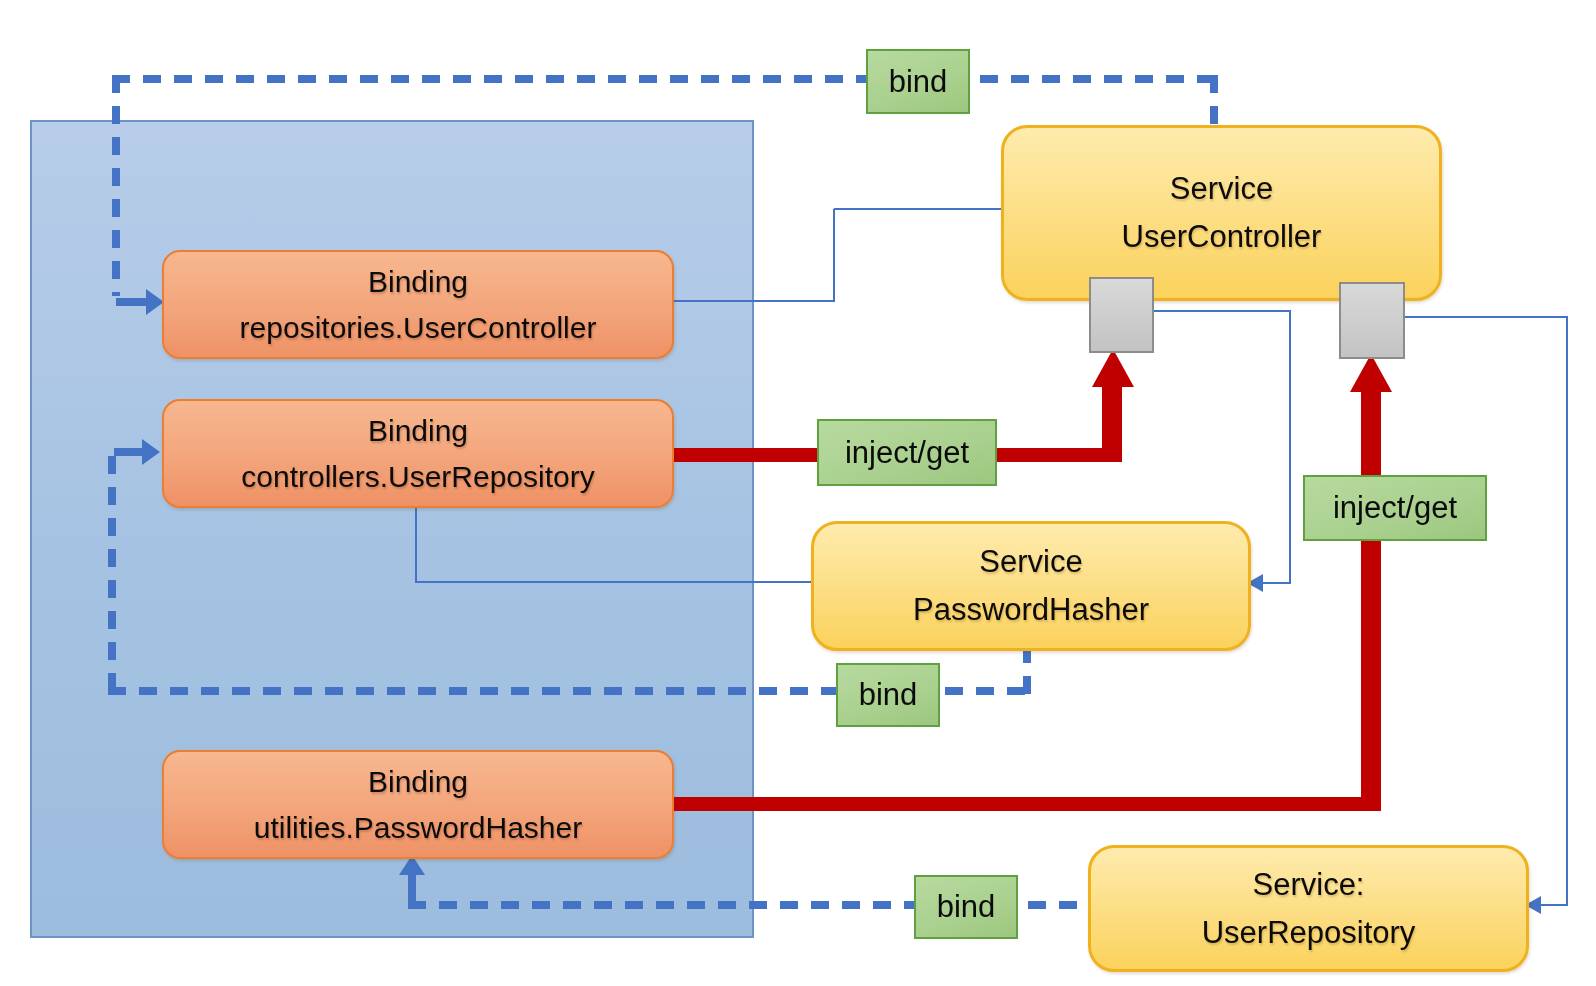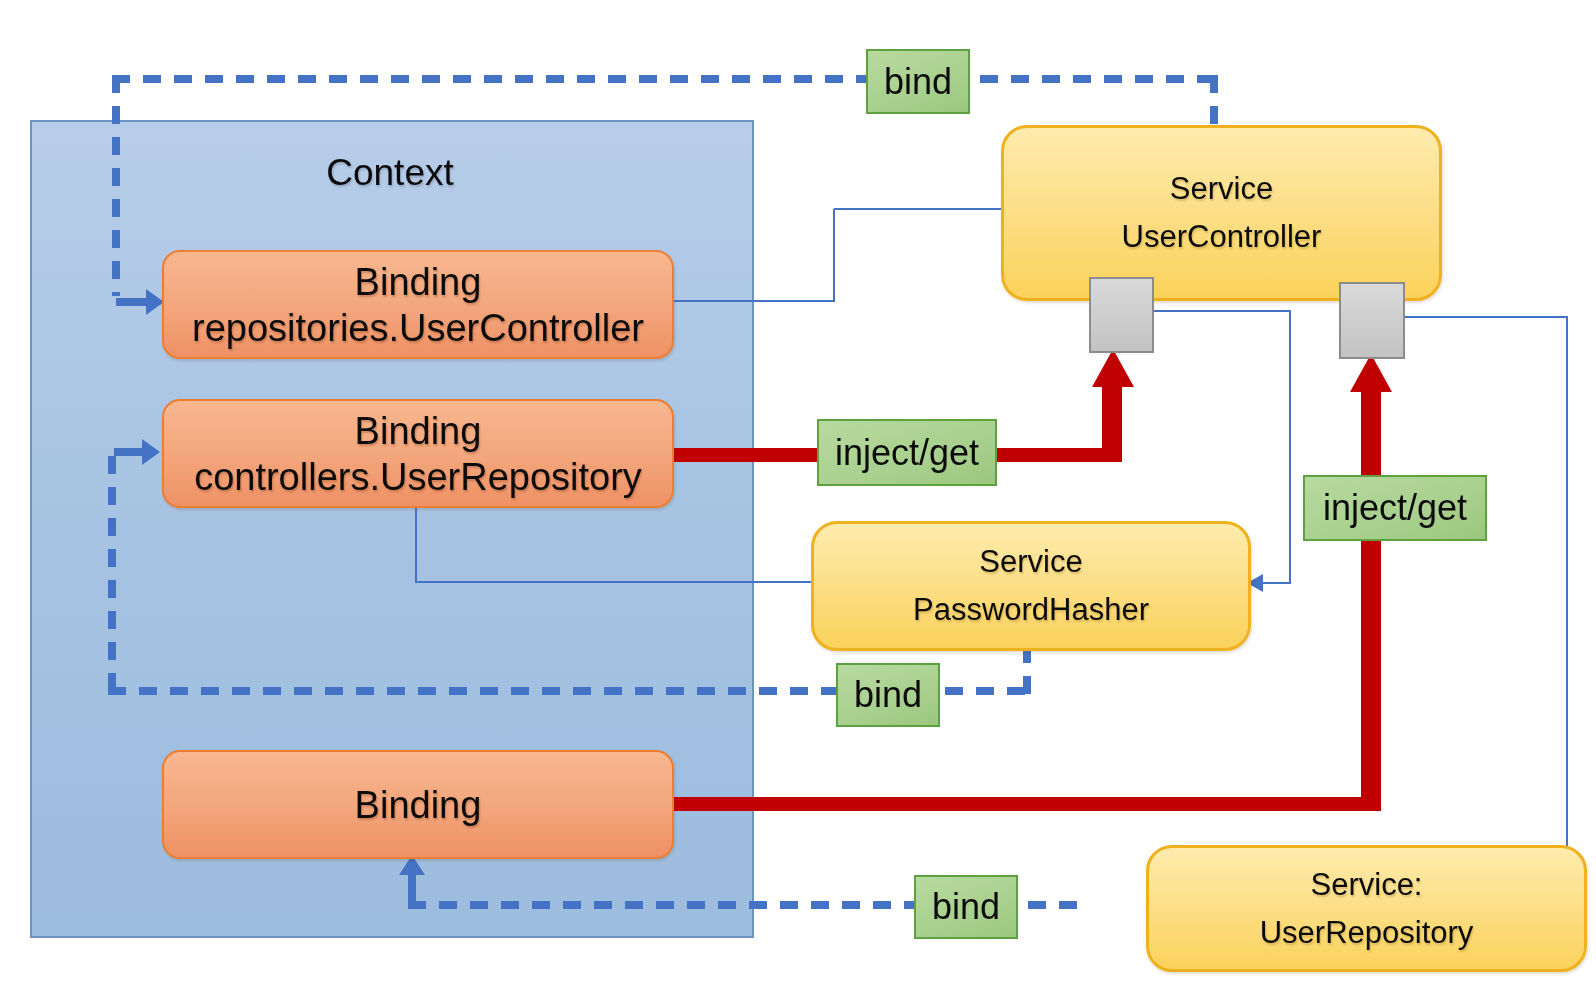--- a/index.html
+++ b/index.html
@@ -27,38 +27,38 @@
   
   .node{
     display:flex;flex-direction:column;align-items:center;justify-content:center;
     text-align:center;color:#0b0b0b;z-index:6;
     box-shadow:1px 2px 3px rgba(90,60,30,.18);
   }
   .node span{display:block;}
   .binding{
     background:linear-gradient(180deg,#F7B78F 0%,#F3A57B 55%,#EF9166 100%);
     border:2.5px solid #ED7D31;border-radius:18px;
-    font-size:38px;line-height:46px;
+    font-size:30px;line-height:46px;
     text-shadow:1px 2px 2px rgba(120,50,10,.3);
   }
   .service{
     background:linear-gradient(180deg,#FEEBAD 0%,#FCDD82 55%,#FBD25C 100%);
     border:3px solid #EFB21E;border-radius:26px;
     font-size:31px;line-height:48px;
     text-shadow:1px 2px 2px rgba(140,100,20,.3);
   }
   .port{
     background:linear-gradient(180deg,#D9D9D9 0%,#C3C3C3 100%);
     border:2px solid #8C8C8C;z-index:7;
   }
   .glabel{
     display:flex;align-items:center;justify-content:center;
     background:linear-gradient(160deg,#B7DA9F 0%,#A9D08E 60%,#9CC77E 100%);
     border:2.5px solid #5FA140;
-    font-size:36px;color:#0b0b0b;z-index:8;text-align:center;
+    font-size:31px;color:#0b0b0b;z-index:8;text-align:center;
   }
 
   
   .dash-h{height:8px;background:repeating-linear-gradient(to right,#4472C4 0 18px,transparent 18px 31px);z-index:5;}
   .dash-v{width:8px;background:repeating-linear-gradient(to bottom,#4472C4 0 18px,transparent 18px 31px);z-index:5;}
   .solid-blue{background:#4472C4;z-index:5;}
   .head-right-blue{width:0;height:0;border-top:13px solid transparent;border-bottom:13px solid transparent;border-left:18px solid #4472C4;z-index:5;}
   .head-up-blue{width:0;height:0;border-left:13px solid transparent;border-right:13px solid transparent;border-bottom:20px solid #4472C4;z-index:5;}
   .thin-h{height:2px;background:#4472C4;z-index:3;}
   .thin-v{width:2px;background:#4472C4;z-index:3;}
@@ -66,21 +66,20 @@
   .red-h{height:14px;background:#C00000;z-index:4;}
   .red-v{width:20px;background:#C00000;z-index:4;}
   .head-up-red{width:0;height:0;border-left:21px solid transparent;border-right:21px solid transparent;border-bottom:38px solid #C00000;z-index:4;}
 </style>
 </head>
 <body>
 
 <div id="stage">
 
   <div class="abs context-box" style="left:30px;top:120px;width:720px;height:814px;"></div>
-  <div class="abs context-title" style="left:30px;top:152px;width:720px;">Context</div>
 
   <div class="abs thin-h" style="left:670px;top:300px;width:165px;"></div>
   <div class="abs thin-v" style="left:833px;top:209px;height:93px;"></div>
   <div class="abs thin-h" style="left:834px;top:208px;width:167px;"></div>
 
   <div class="abs thin-v" style="left:415px;top:504px;height:79px;"></div>
   <div class="abs thin-h" style="left:415px;top:581px;width:396px;"></div>
 
   <div class="abs thin-h" style="left:1150px;top:310px;width:141px;"></div>
   <div class="abs thin-v" style="left:1289px;top:310px;height:274px;"></div>
@@ -119,31 +118,32 @@
   <div class="abs node binding" style="left:162px;top:250px;width:508px;height:105px;">
     <span>Binding</span>
     <span>repositories.UserController</span>
   </div>
   <div class="abs node binding" style="left:162px;top:399px;width:508px;height:105px;">
     <span>Binding</span>
     <span>controllers.UserRepository</span>
   </div>
   <div class="abs node binding" style="left:162px;top:750px;width:508px;height:105px;">
     <span>Binding</span>
+    <span>utilities.PasswordHasher</span>
   </div>
 
   <div class="abs node service" style="left:1001px;top:125px;width:435px;height:170px;">
     <span>Service</span>
     <span>UserController</span>
   </div>
   <div class="abs node service" style="left:811px;top:521px;width:434px;height:124px;">
     <span>Service</span>
     <span>PasswordHasher</span>
   </div>
-  <div class="abs node service" style="left:1146px;top:845px;width:435px;height:121px;">
+  <div class="abs node service" style="left:1088px;top:845px;width:435px;height:121px;">
     <span>Service:</span>
     <span>UserRepository</span>
   </div>
 
   <div class="abs port" style="left:1089px;top:277px;width:61px;height:72px;"></div>
   <div class="abs port" style="left:1339px;top:282px;width:62px;height:73px;"></div>
 
   <div class="abs glabel" style="left:866px;top:49px;width:100px;height:61px;">
     <span>bind</span>
   </div>

